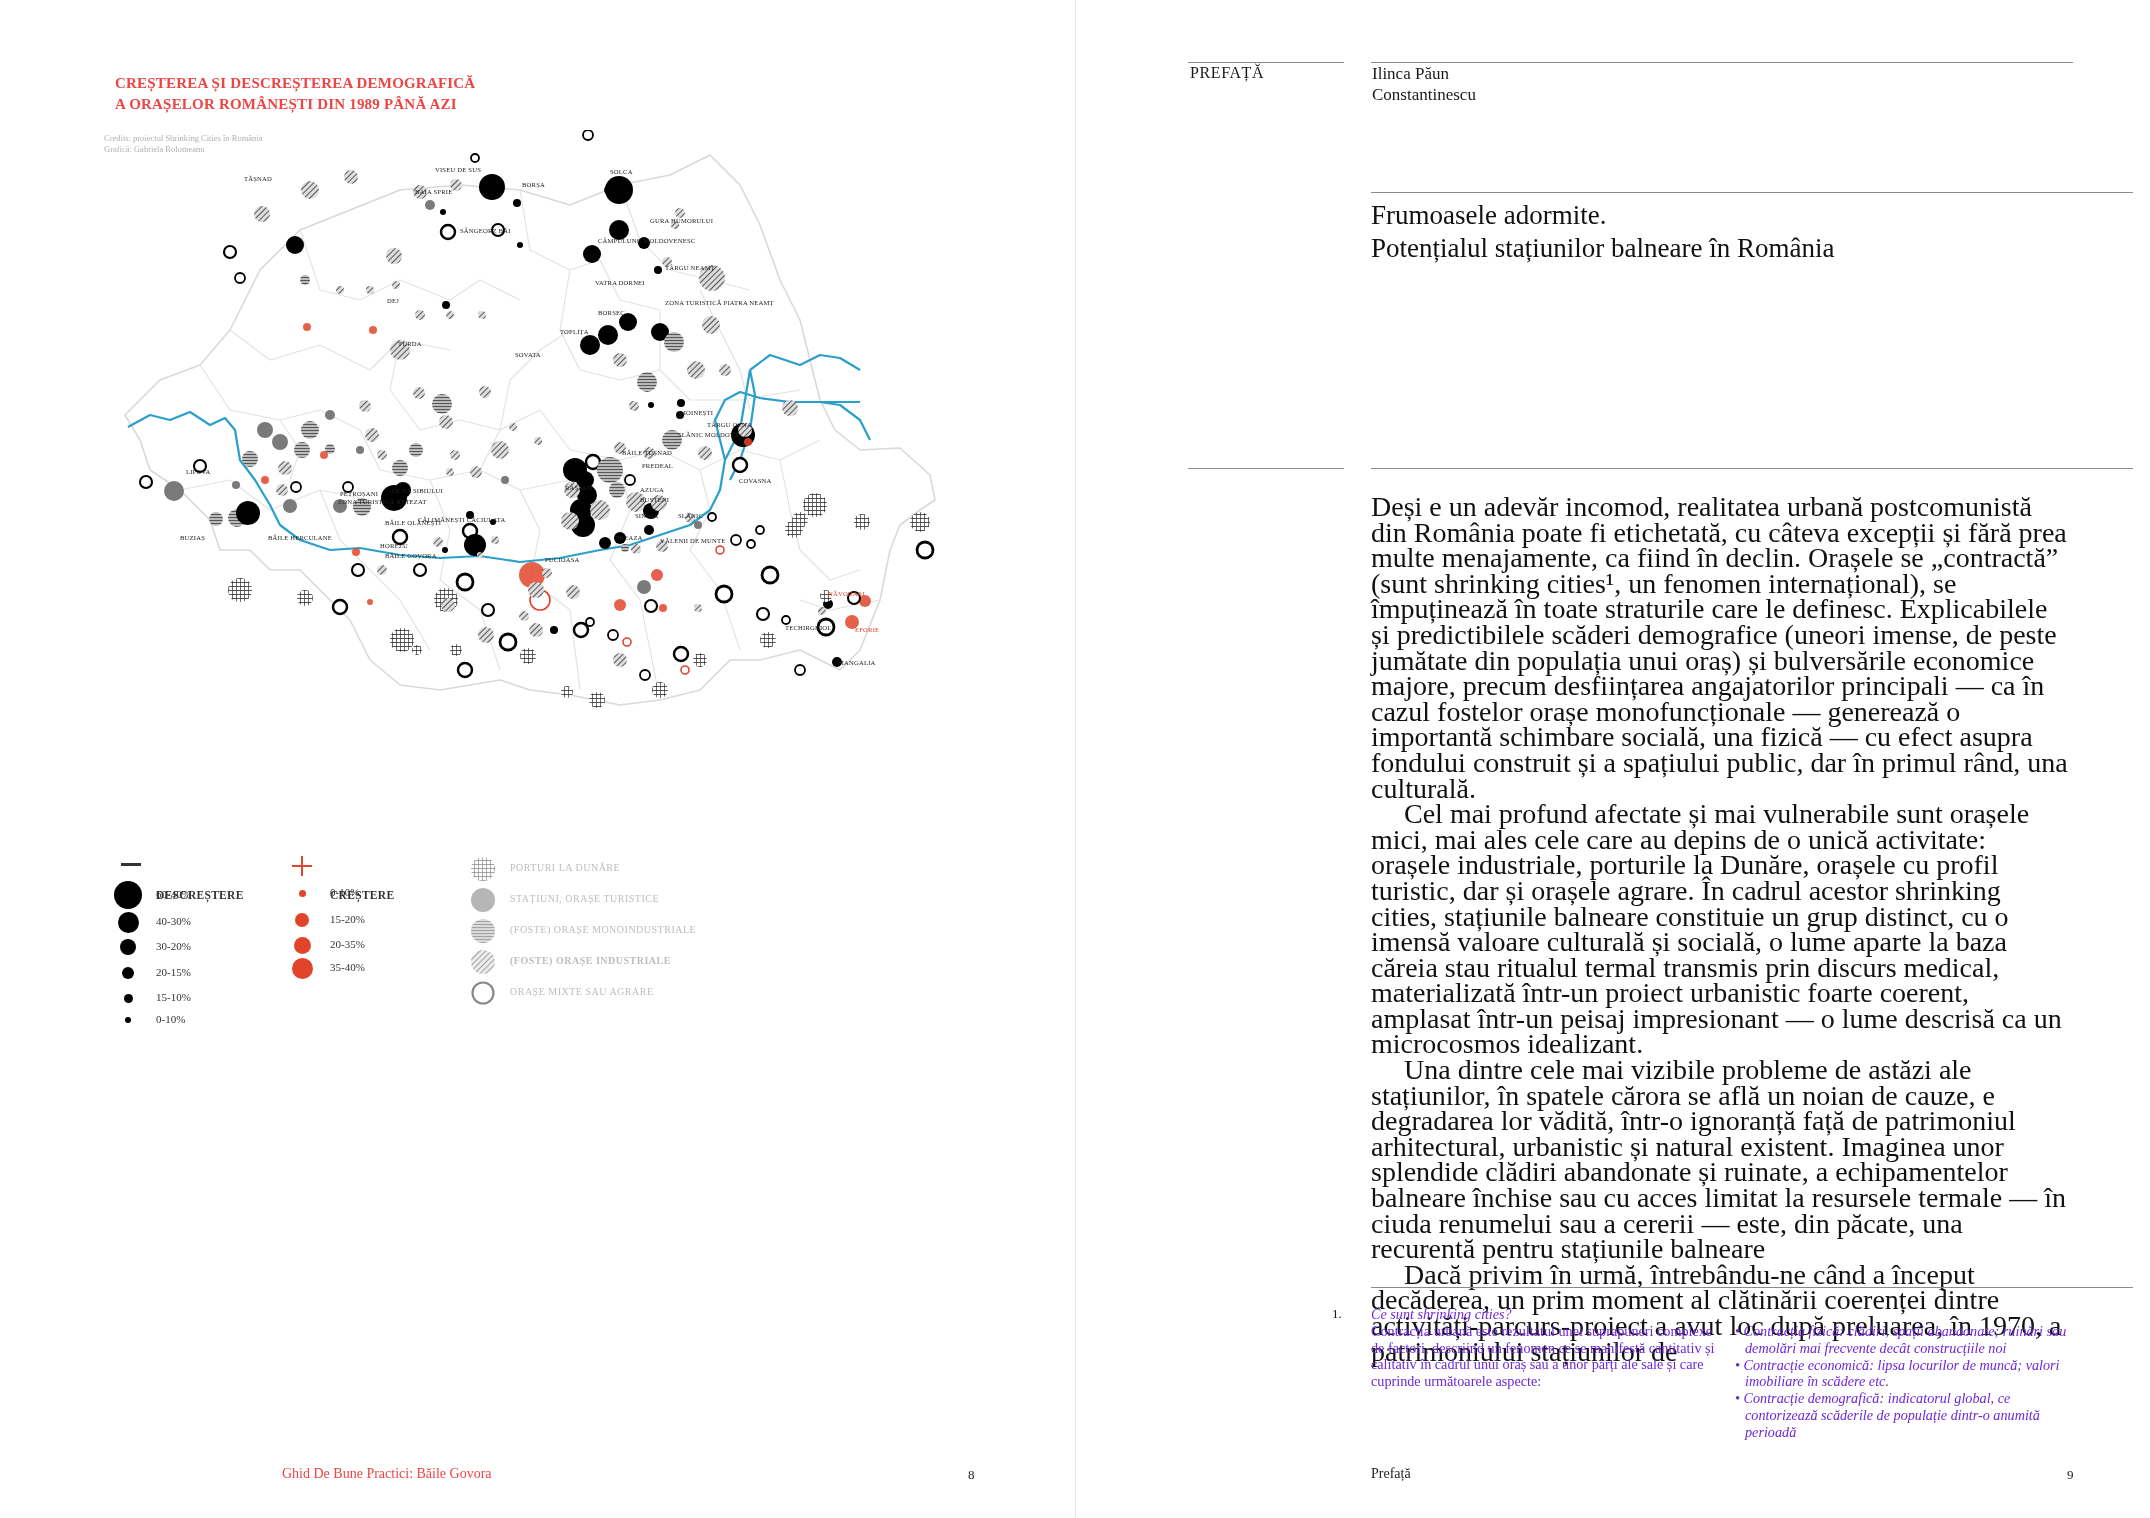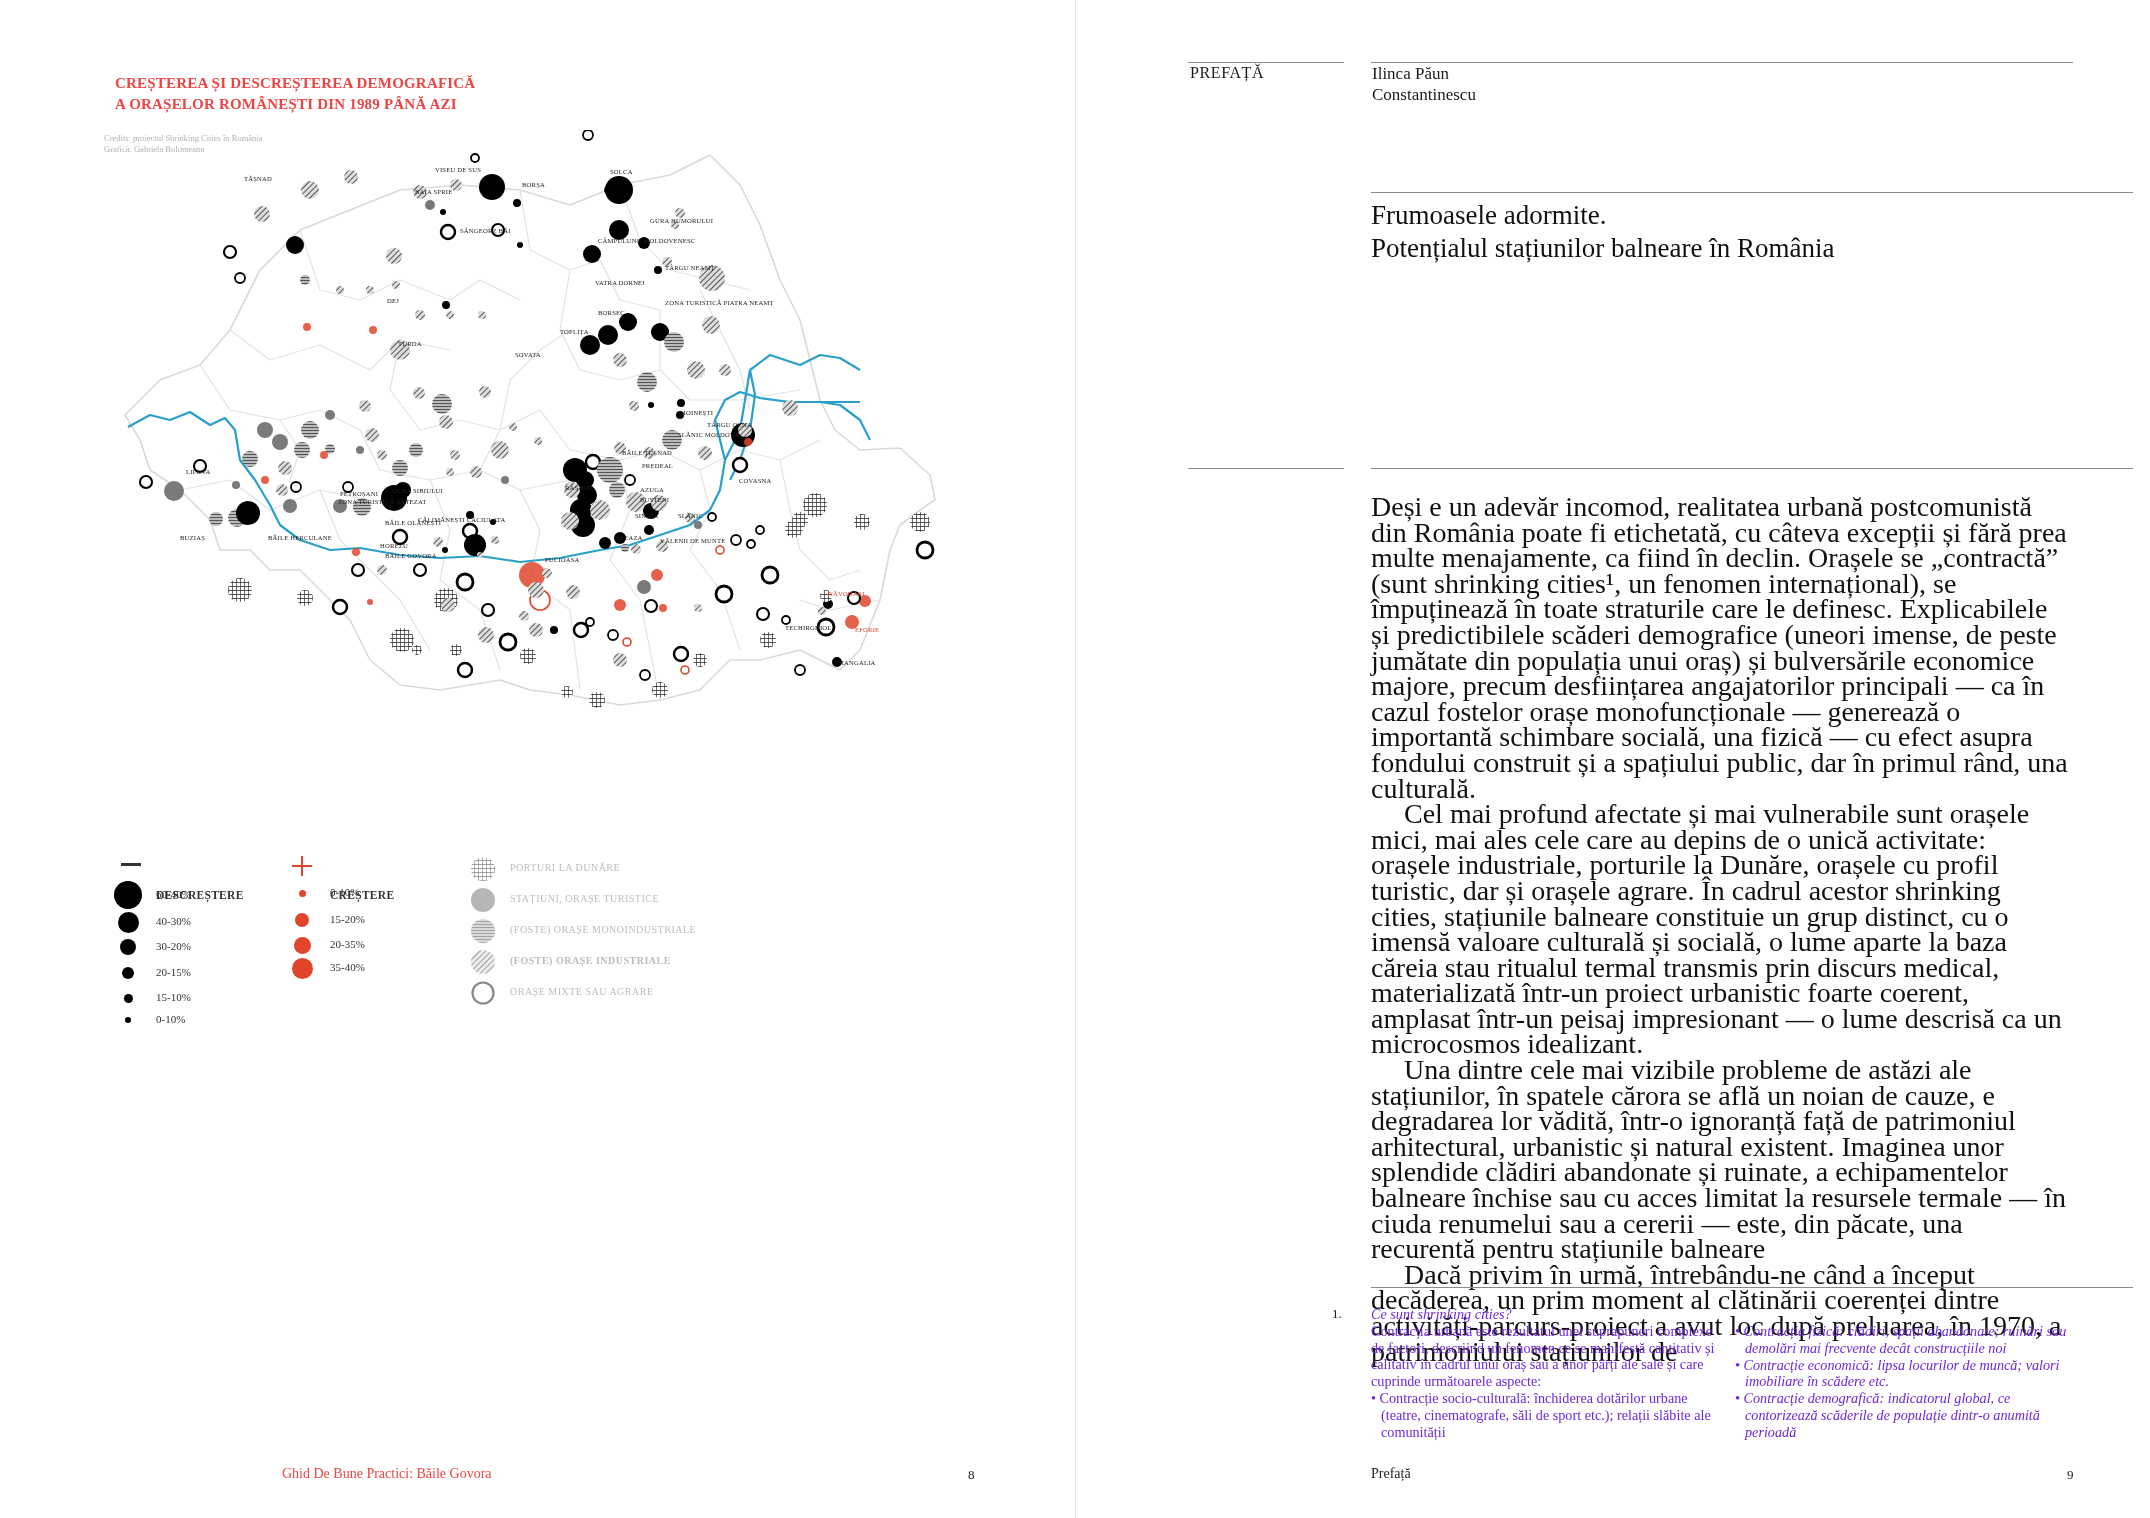--- a/index.html
+++ b/index.html
@@ -547,21 +547,20 @@
   <p>Cel mai profund afectate și mai vulnerabile sunt orașele mici, mai ales cele care au depins de o unică activitate: orașele industriale, porturile la Dunăre, orașele cu profil turistic, dar și orașele agrare. În cadrul acestor shrinking cities, stațiunile balneare constituie un grup distinct, cu o imensă valoare culturală și socială, o lume aparte la baza căreia stau ritualul termal transmis prin discurs medical, materializată într-un proiect urbanistic foarte coerent, amplasat într-un peisaj impresionant — o lume descrisă ca un microcosmos idealizant.</p>
   <p>Una dintre cele mai vizibile probleme de astăzi ale stațiunilor, în spatele cărora se află un noian de cauze, e degradarea lor vădită, într-o ignoranță față de patrimoniul arhitectural, urbanistic și natural existent. Imaginea unor splendide clădiri abandonate și ruinate, a echipamentelor balneare închise sau cu acces limitat la resursele termale — în ciuda renumelui sau a cererii — este, din păcate, una recurentă pentru stațiunile balneare</p>
   <p>Dacă privim în urmă, întrebându-ne când a început decăderea, un prim moment al clătinării coerenței dintre activități-parcurs-proiect a avut loc după preluarea, în 1970, a patrimoniului stațiunilor de</p>
 </div>
 
 <div class="rule" style="left:1371px;top:1287px;width:762px;"></div>
 <div class="fn-num">1.</div>
 <div class="fn-col" style="left:1371px;top:1306px;width:345px;">
   <div class="q">Ce sunt shrinking cities?</div>
   <div class="bullet" style="text-indent:0;padding-left:0;"><span>Contracția urbană este rezultatul unei suprapuneri complexe de factori, descriind un fenomen ce se manifestă cantitativ și calitativ în cadrul unui oraș sau a unor părți ale sale și care cuprinde următoarele aspecte:</span></div>
-  <div class="bullet">• <span>Contracție socio-culturală: închiderea dotărilor urbane (teatre, cinematografe, săli de sport etc.); relații slăbite ale comunității</span></div>
 </div>
 <div class="fn-col" style="left:1735px;top:1323px;width:340px;font-style:italic;">
   <div class="bullet">• <span>Contracția fizică: clădiri, spații abandonate; ruinări sau demolări mai frecvente decât construcțiile noi</span></div>
   <div class="bullet">• <span>Contracție economică: lipsa locurilor de muncă; valori imobiliare în scădere etc.</span></div>
   <div class="bullet">• <span>Contracție demografică: indicatorul global, ce contorizează scăderile de populație dintr-o anumită perioadă</span></div>
 </div>
 
 <div class="footer-right">Prefață</div>
 <div class="pnum-right">9</div>
 

